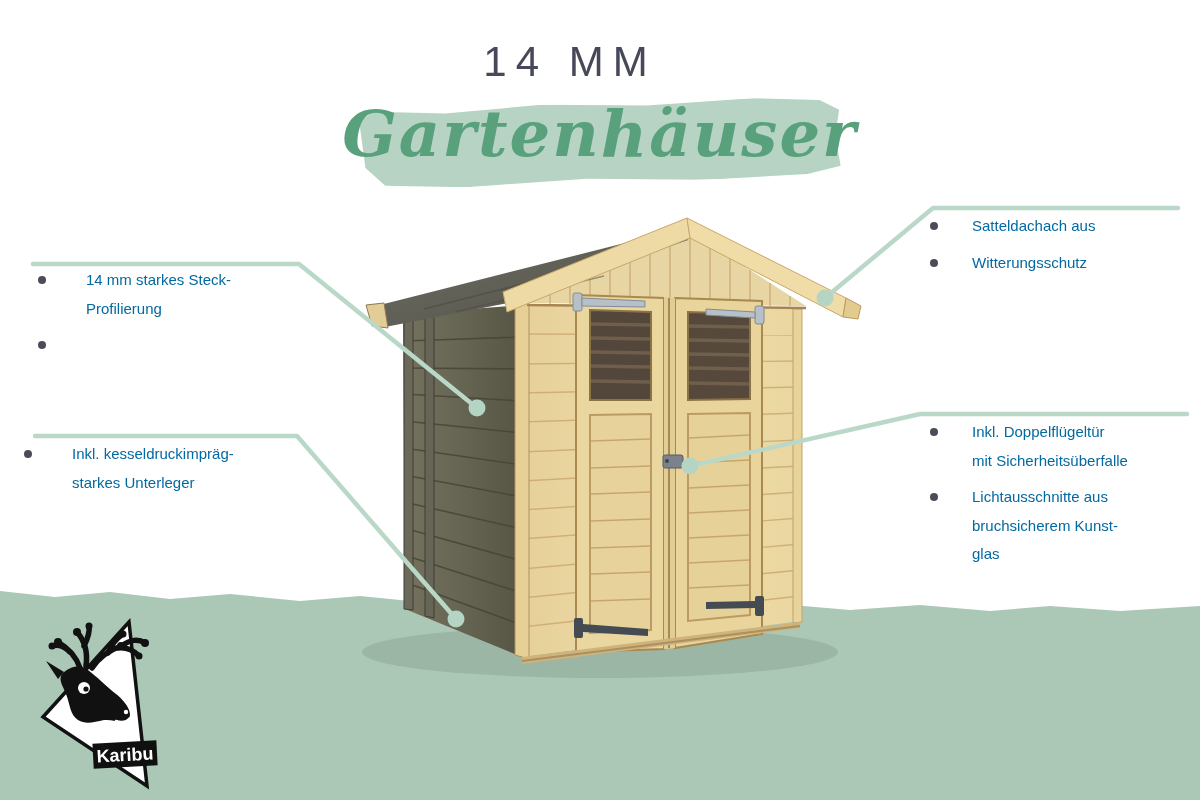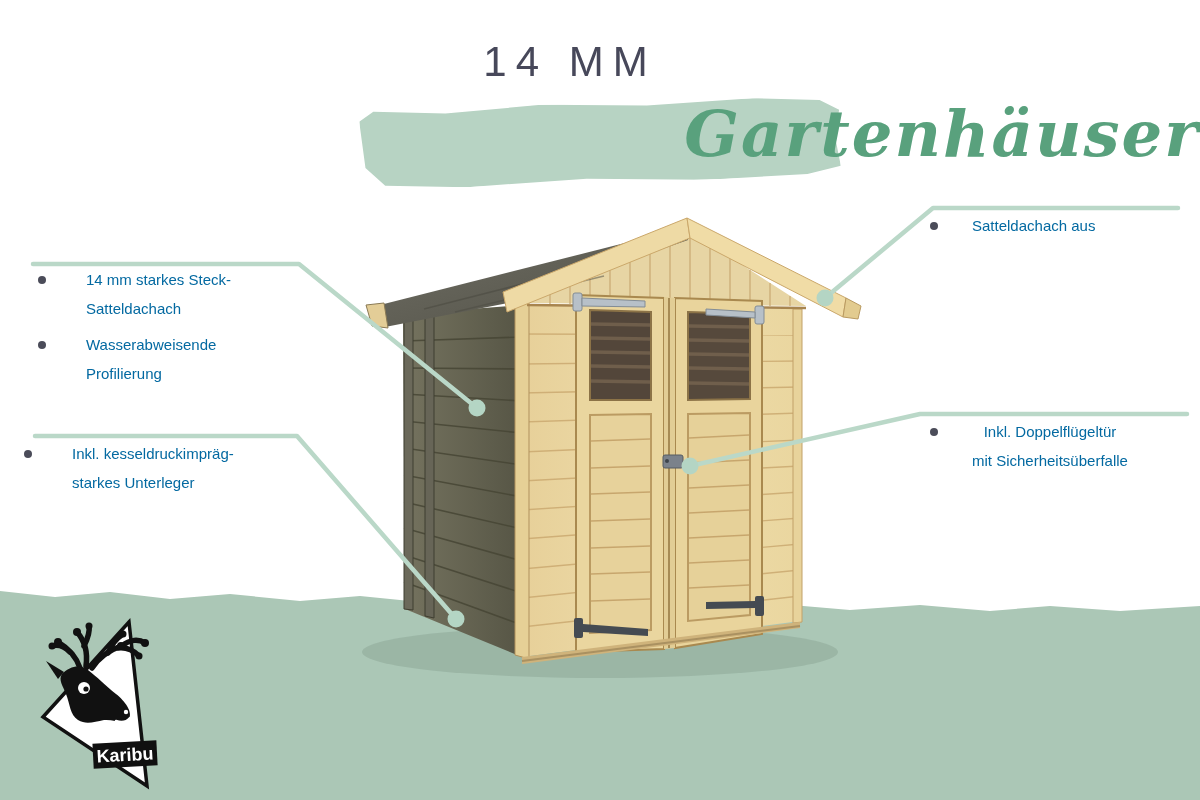--- a/index.html
+++ b/index.html
@@ -6,36 +6,36 @@
   body{width:1200px;height:800px;position:relative;overflow:hidden;background:#ffffff;
        font-family:"Liberation Sans", sans-serif;}
   .stage{position:absolute;inset:0;width:1200px;height:800px;}
 
   
   .size-label{position:absolute;top:38px;left:0;width:1140px;text-align:center;
     font-size:42px;letter-spacing:9px;color:#47485a;font-weight:400;}
   .brush{position:absolute;left:360px;top:103px;width:480px;height:80px;background:#b7d3c3;
     transform:rotate(-1.8deg);
     clip-path:polygon(0% 14%,3% 2%,18% 7%,38% 0%,60% 5%,82% 0%,96% 5%,100% 18%,99% 52%,100% 88%,93% 97%,72% 100%,47% 94%,22% 100%,5% 95%,1% 72%);}
-  .script-title{position:absolute;left:0;top:96px;width:1200px;text-align:right;
+  .script-title{position:absolute;left:0;top:96px;width:1200px;text-align:center;
     font-family:"DejaVu Serif", serif;font-style:italic;font-weight:bold;
     font-size:64px;color:#59a17d;letter-spacing:2px;}
 
   
   .callout{position:absolute;color:#0369a1;font-size:15px;line-height:28.5px;}
   .callout .item{display:flex;align-items:flex-start;margin-bottom:8px;}
   .bullet{flex:0 0 auto;width:8px;height:8px;border-radius:50%;background:#4b4c59;
     margin-top:10px;margin-left:8px;}
   .txt{margin-left:40px;}
   .callout.right .txt{margin-left:34px;}
   .ln{display:block;white-space:nowrap;}
   .co-left-top{left:30px;top:266px;}
   .co-left-bottom{left:16px;top:440px;}
   .co-right-top{left:922px;top:212px;}
-  .co-right-bottom{left:922px;top:418px;text-align:center;}
+  .co-right-bottom{left:922px;top:418px;}
 
   svg{position:absolute;left:0;top:0;}
   .logo-svg{left:30px;top:612px;}
   .karibu-text{font-family:"Liberation Sans", sans-serif;font-weight:bold;font-size:18px;fill:#ffffff;}
 </style>
 </head>
 <body>
 
 <div class="stage">
 
@@ -217,57 +217,67 @@
 
   <div class="size-label">14 MM</div>
   <div class="brush"></div>
   <div class="script-title">Gartenhäuser</div>
 
   <div class="callout co-left-top">
     <div class="item">
       <span class="bullet"></span>
       <span class="txt">
         <span class="ln">14 mm starkes Steck-</span>
-        <span class="ln">Satteldachach</span>
-      </span>
-    </div>
-    <div class="item">
-      <span class="bullet"></span>
-      <span class="txt">
-        <span class="ln">Wasserabweisende</span>
         <span class="ln">Profilierung</span>
       </span>
+    </div>
+    <div class="item">
+      <span class="bullet"></span>
     </div>
   </div>
 
   <div class="callout co-left-bottom">
     <div class="item">
       <span class="bullet"></span>
       <span class="txt">
         <span class="ln">Inkl. kesseldruckimpräg-</span>
         <span class="ln">starkes Unterleger</span>
       </span>
     </div>
   </div>
 
   <div class="callout right co-right-top">
     <div class="item">
       <span class="bullet"></span>
       <span class="txt">
         <span class="ln">Satteldachach aus</span>
       </span>
     </div>
+    <div class="item">
+      <span class="bullet"></span>
+      <span class="txt">
+        <span class="ln">Witterungsschutz</span>
+      </span>
+    </div>
   </div>
 
   <div class="callout right co-right-bottom">
     <div class="item">
       <span class="bullet"></span>
       <span class="txt">
         <span class="ln">Inkl. Doppelflügeltür</span>
         <span class="ln">mit Sicherheitsüberfalle</span>
+      </span>
+    </div>
+    <div class="item">
+      <span class="bullet"></span>
+      <span class="txt">
+        <span class="ln">Lichtausschnitte aus</span>
+        <span class="ln">bruchsicherem Kunst-</span>
+        <span class="ln">glas</span>
       </span>
     </div>
   </div>
 
   <svg class="logo-svg" width="140" height="185" viewBox="0 0 140 185">
     <polygon points="99,10 13,105 117,174" fill="#ffffff" stroke="#111111" stroke-width="3.5" stroke-linejoin="miter"></polygon>
     <g>
 
       <g stroke="#111111" stroke-width="5.5" stroke-linecap="round" fill="none">
         <path d="M50,56 C46,44 38,36 28,30"></path>

